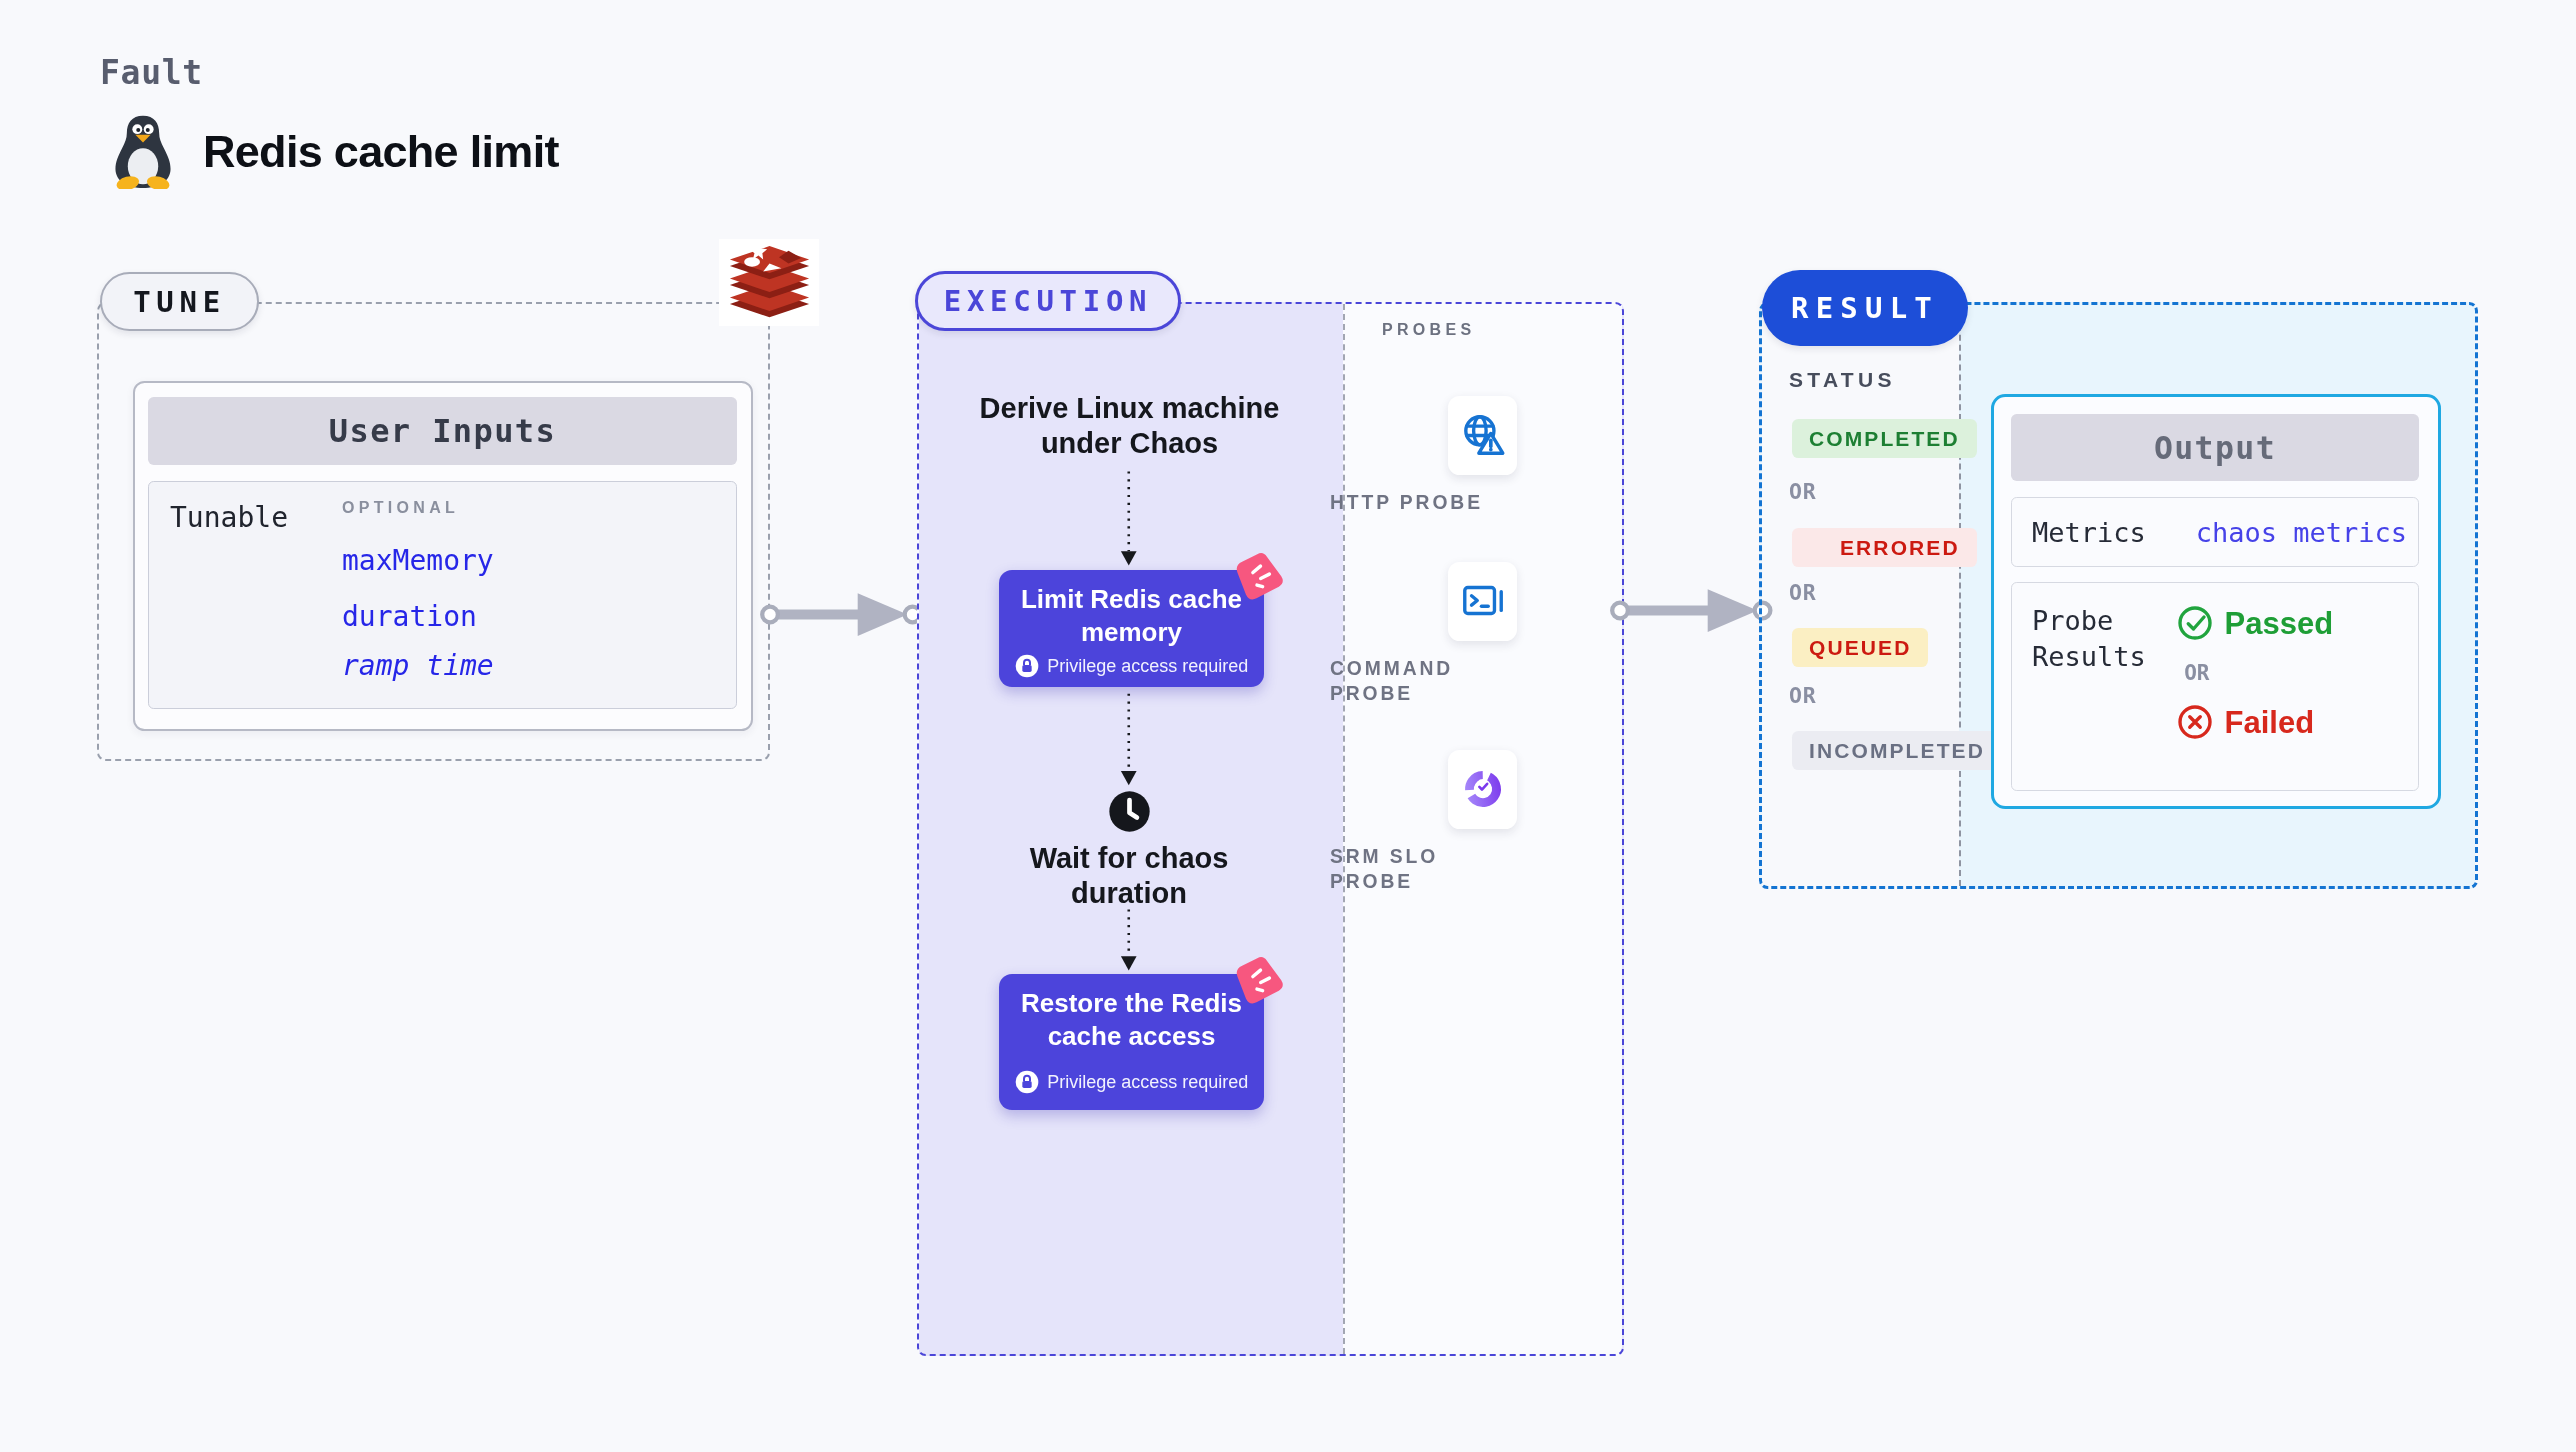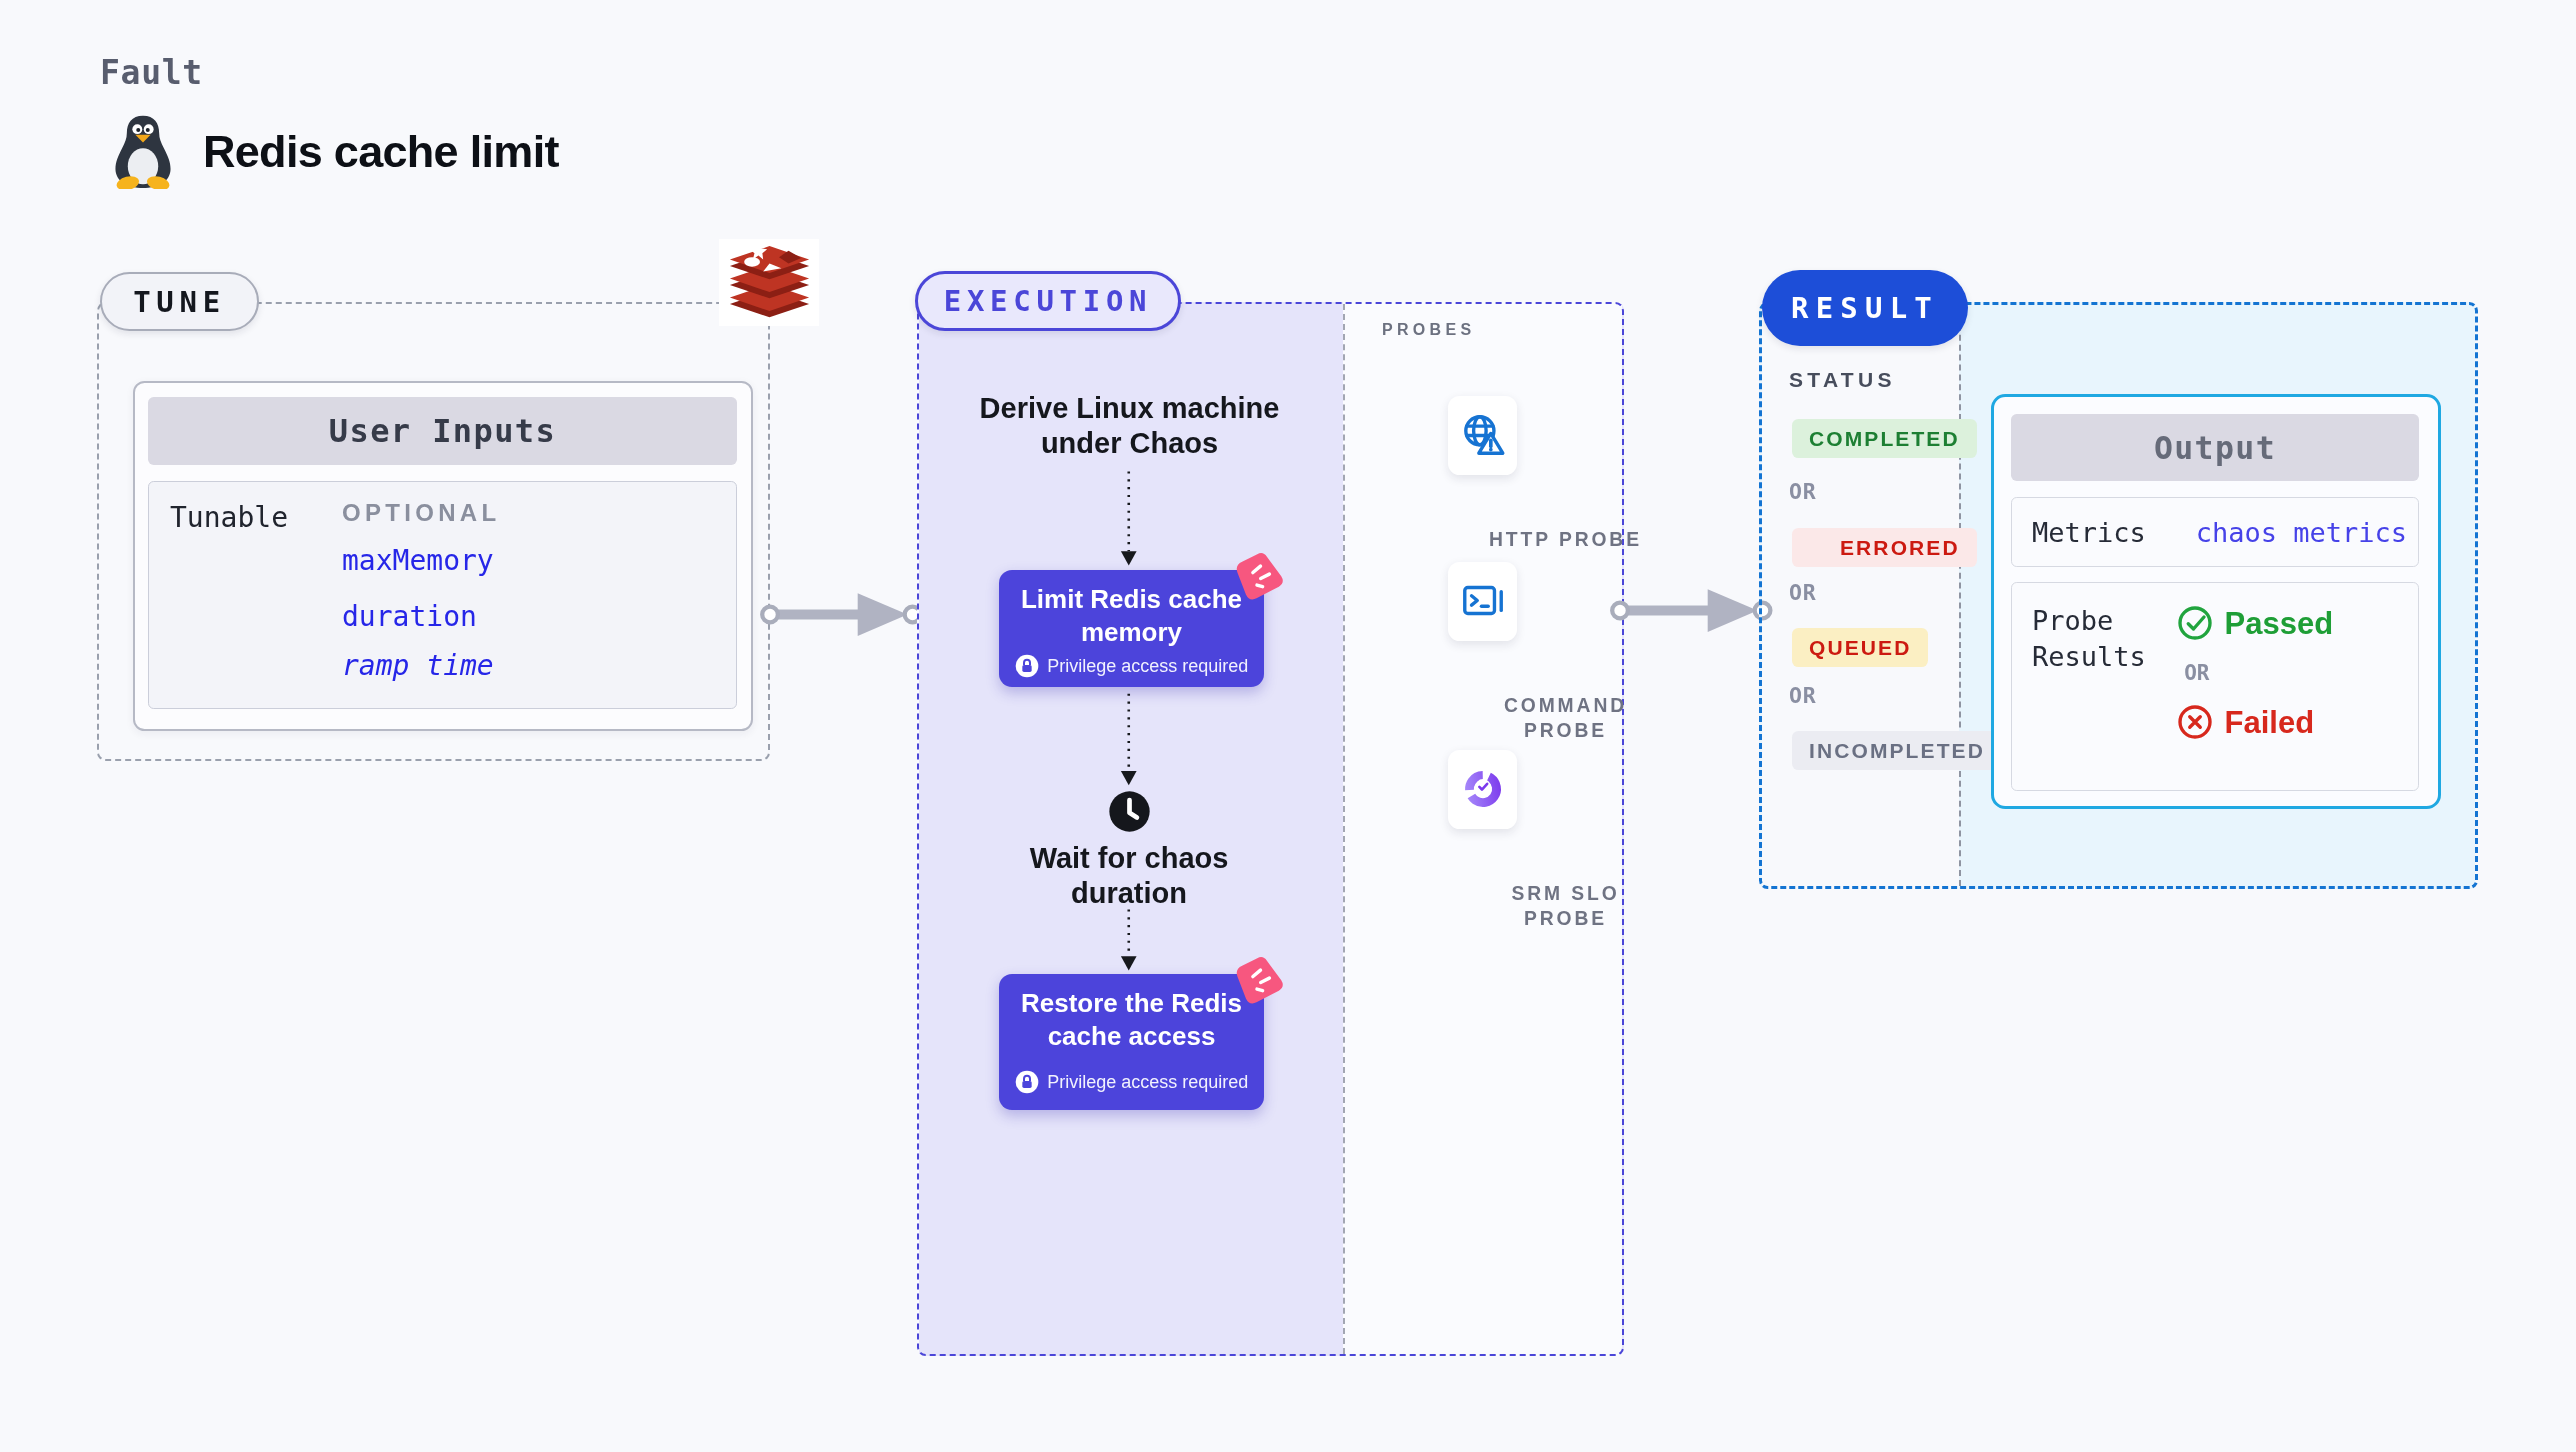--- a/index.html
+++ b/index.html
@@ -47,21 +47,21 @@
 
   
   #ui-card { left:133px; top:381px; width:620px; height:350px; background:#FCFCFE;
              border:2.9px solid #B6B9C5; border-radius:11.5px; box-shadow:0 2.9px 8.6px rgba(30,34,60,.06); }
   #ui-header { left:148px; top:397px; width:589px; height:68px; background:#DAD9E3; border-radius:5.7px;
                display:flex; align-items:center; justify-content:center;
                font-size:32px; font-weight:700; color:#363B49; letter-spacing:1.4px; }
   #ui-body { left:148px; top:481px; width:589px; height:228px; background:#F3F4F9;
              border:1.4px solid #CBCEDA; border-radius:5.7px; }
   #ui-row-label { left:170px; top:501px; font-size:28px; color:#20242E; }
-  #ui-optional  { left:342px; top:499px; font-size:24px; font-weight:700; letter-spacing:4.3px; color:#8A8F9E; }
+  #ui-optional  { left:342px; top:499px; font-size:16px; font-weight:700; letter-spacing:4.3px; color:#8A8F9E; }
   .param { left:342px; font-size:28px; color:#2626E8; }
   #param-0 { top:544px; } #param-1 { top:600px; } #param-2 { top:649px;font-style:italic; }
 
   
   .connector { position:absolute; width:166px; height:57px; }
   #arrow-1 { left:759px; top:586px; }
   #arrow-2 { left:1609px; top:582px; }
 
   
   .flow-text { position:absolute; text-align:center; font-weight:800; color:#15171D;
@@ -81,22 +81,22 @@
   .priv-row { display:flex; align-items:center; gap:8.6px; margin-top:5.7px; }
   .priv-row .priv-text { font-size:18px; font-weight:500; color:#F2F2FE; }
   .sticker { position:absolute; right:-20px; top:-18.6px; width:49px; height:49px; z-index:3; }
 
   
   #probes-label { left:1382px; top:321px; font-size:16px; font-weight:800; letter-spacing:4.3px; color:#6C7180; }
   .probe-card { position:absolute; left:1448px; width:69px; height:79px; background:#FFFFFF;
                 border-radius:11.5px; box-shadow:0 3.6px 10px rgba(25,30,60,.10);
                 display:flex; align-items:center; justify-content:center; }
   #probe-card-0 { top:396px; } #probe-card-1 { top:562px; } #probe-card-2 { top:750px; }
-  .probe-label { position:absolute; left:1475px; width:181px; text-align:center;
-                 font-size:19.3px; font-weight:800; letter-spacing:2.9px; color:#6F7383; line-height:1.3;margin-top:37px; }
+  .probe-label { position:absolute; left:1330px; width:181px; text-align:left;
+                 font-size:19.3px; font-weight:800; letter-spacing:2.9px; color:#6F7383; line-height:1.3; }
   #probe-label-0 { top:490px; } #probe-label-1 { top:656px; } #probe-label-2 { top:844px; }
 
   
   #status-label { left:1789px; top:368px; font-size:21px; font-weight:800; letter-spacing:4.3px; color:#474D5C; }
   .status-pill { position:absolute; left:1792px; height:39px; padding:0 17px; border-radius:6.4px;
                  display:flex; align-items:center; font-size:21px; font-weight:800; letter-spacing:2.1px; }
   #pill-0 { top:419px; background:#DCF1DC; color:#1D7F33; }
   #pill-1 { top:528px; background:#FBE8E8; color:#CC1A11;padding-left:48px; }
   #pill-2 { top:628px; background:#FBEFC3; color:#CC1A11; }
   #pill-3 { top:731px; background:#EBECF2; color:#6A7083; }

